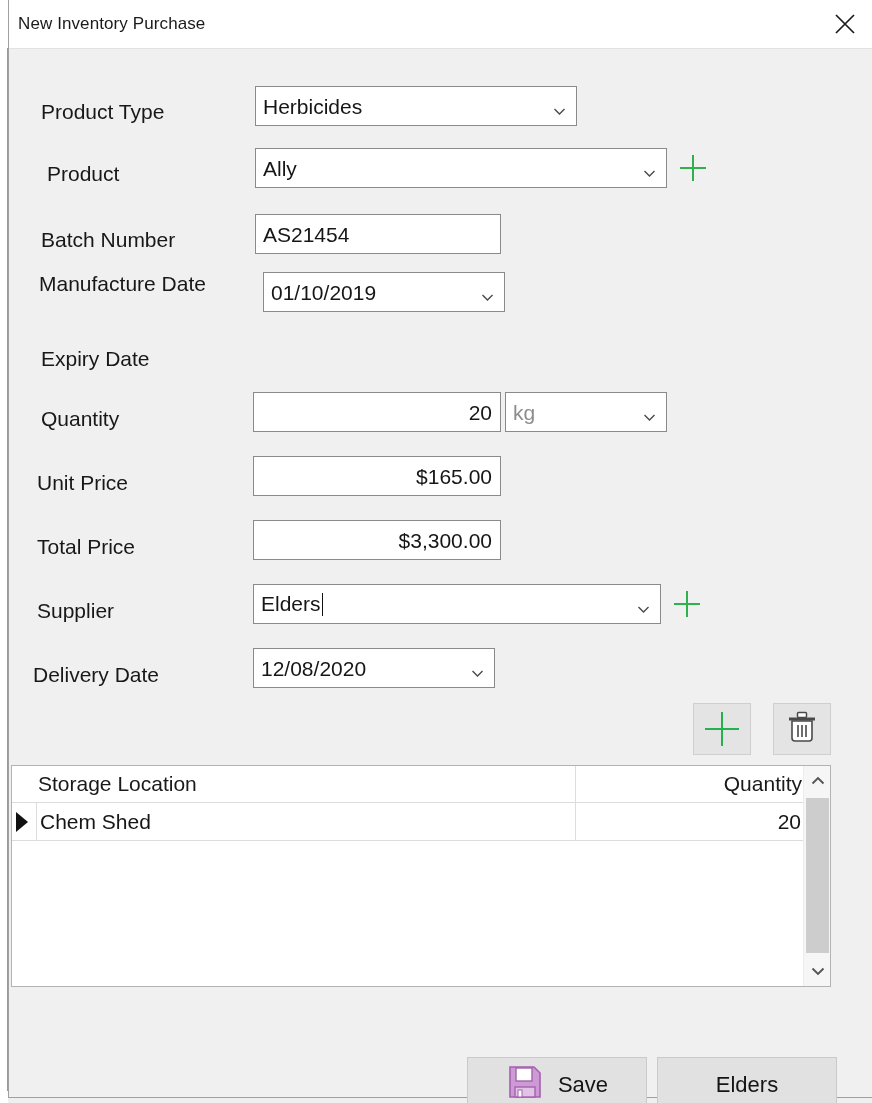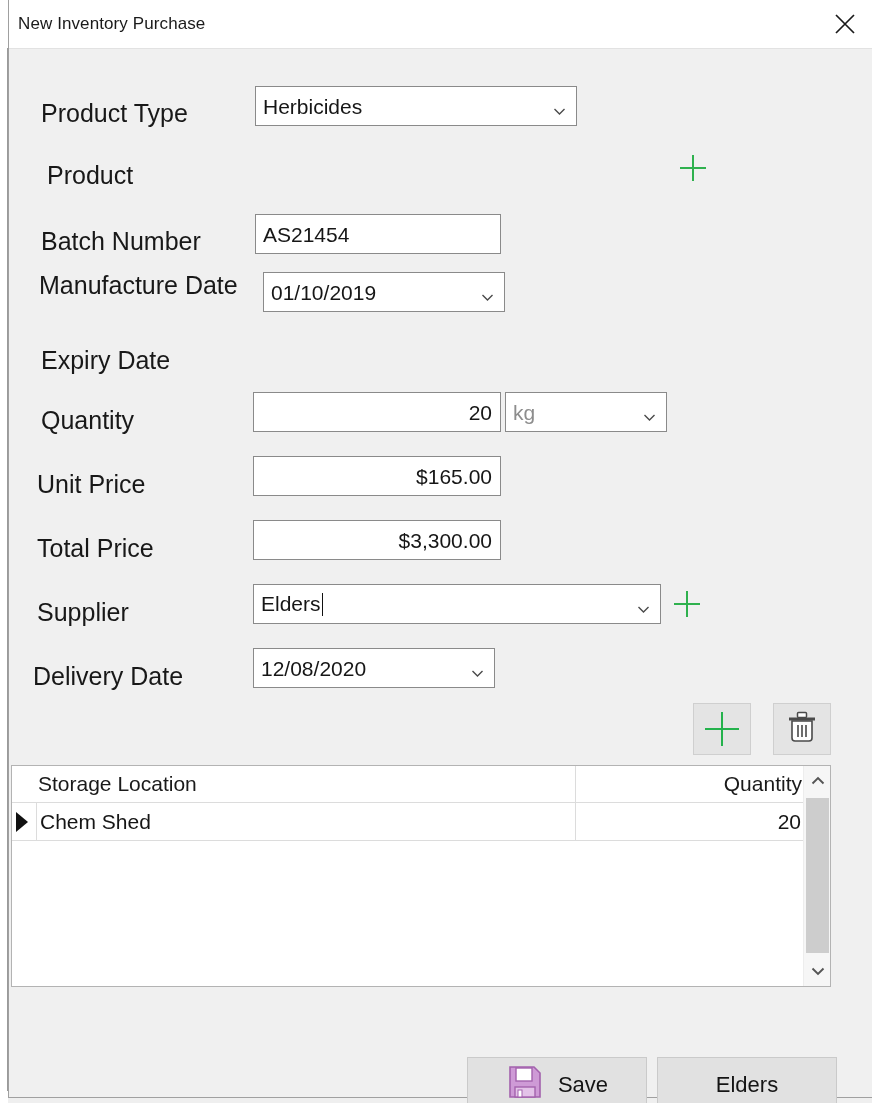--- a/index.html
+++ b/index.html
@@ -46,21 +46,21 @@
     display: flex; align-items: center; justify-content: center;
     cursor: pointer;
   }
   #close-button svg { display: block; }
 
   #form-area {
     position: absolute; left: 0; top: 49px; width: 864px; height: 1049px;
   }
   .lbl {
     position: absolute;
-    font-size: 25px; color: #181818;
+    font-size: 21px; color: #181818;
     white-space: nowrap;
     line-height: 1;
   }
 
   .field {
     position: absolute;
     background: #ffffff;
     border: 1px solid #8a8a8a;
     font-size: 21px; color: #161616;
     display: flex; align-items: center;
@@ -202,20 +202,28 @@
     <div class="field" style="left:246px; top:37px; width:322px; height:40px;">
       <span class="val">Herbicides</span>
       <span class="chev">
         <svg width="13" height="13" viewBox="0 0 13 13">
             <path d="M1.5 4 L6.5 9 L11.5 4" stroke="#4a4a4a" stroke-width="1.4" fill="none"></path>
           </svg>
       </span>
     </div>
 
     <div class="lbl" style="left:38px; top:114px;">Product</div>
+    <div class="field" style="left:246px; top:99px; width:412px; height:40px;">
+      <span class="val">Ally</span>
+      <span class="chev">
+        <svg width="13" height="13" viewBox="0 0 13 13">
+            <path d="M1.5 4 L6.5 9 L11.5 4" stroke="#4a4a4a" stroke-width="1.4" fill="none"></path>
+          </svg>
+      </span>
+    </div>
     <div class="plusbtn" style="left:671px; top:106px;"></div>
 
     <div class="lbl" style="left:32px; top:180px;">Batch Number</div>
     <div class="field" style="left:246px; top:165px; width:246px; height:40px;">
       <span class="val">AS21454</span>
     </div>
 
     <div class="lbl" style="left:30px; top:224px;">Manufacture Date</div>
     <div class="field" style="left:254px; top:223px; width:242px; height:40px;">
       <span class="val">01/10/2019</span>

